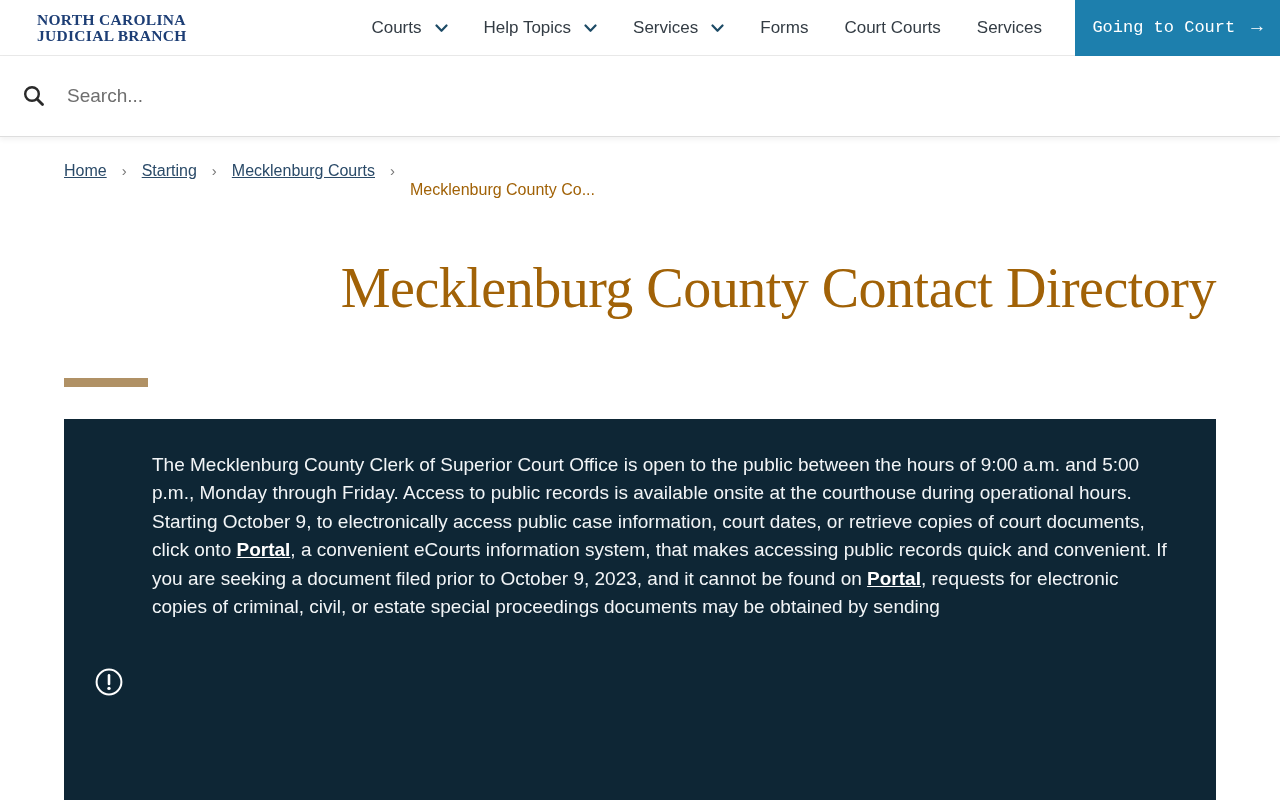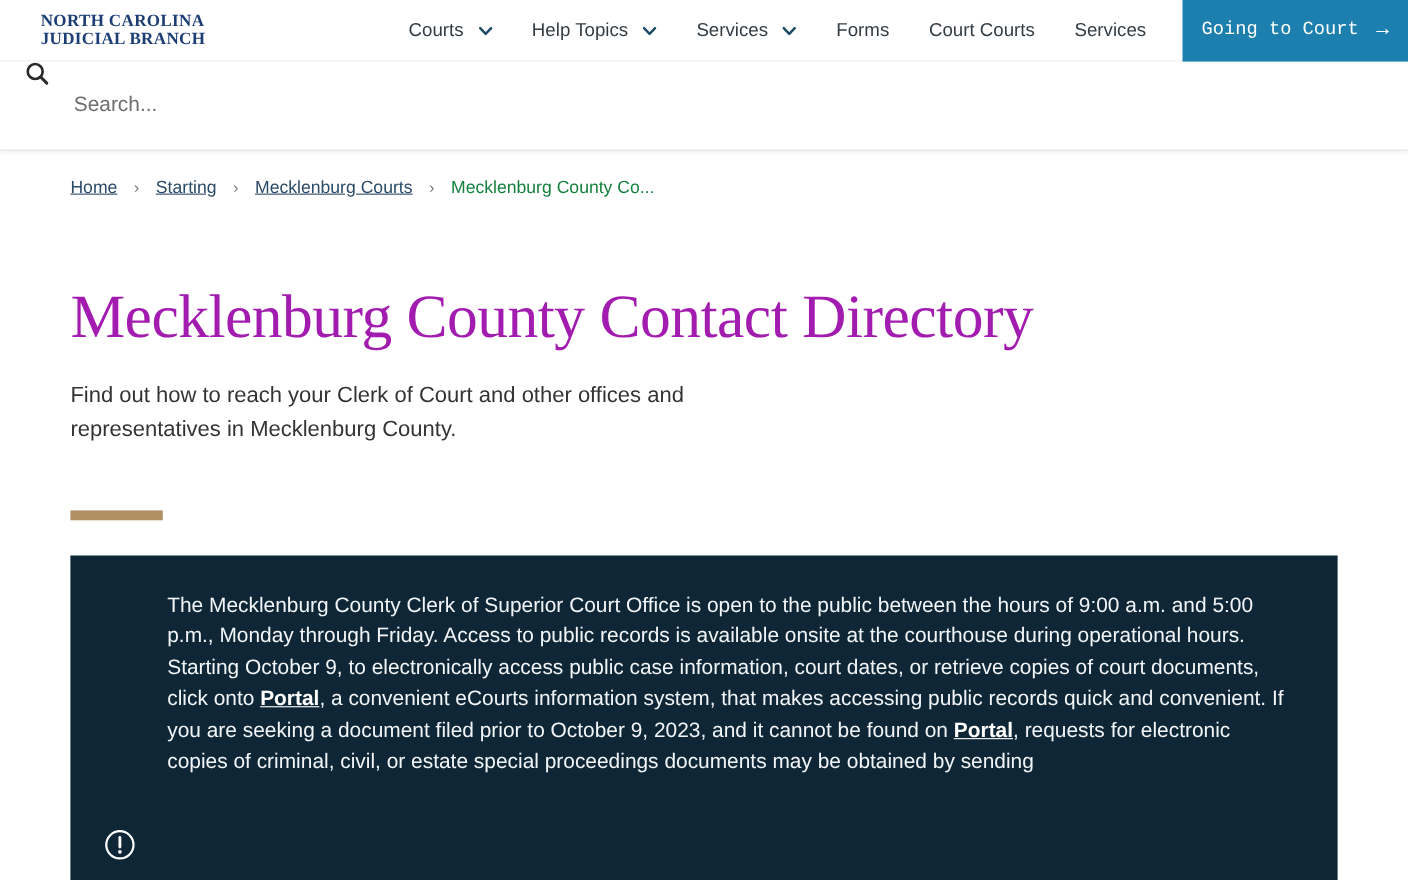--- a/index.html
+++ b/index.html
@@ -60,20 +60,21 @@
     flex: 0 0 auto;
     font-family: Liberation Mono, monospace;
   }
   .cta .arrow { font-size: 19px; line-height: 1; }
 
   
   .searchbar {
     height: 81px;
     background: #ffffff;
     display: flex;
+    align-items: center;
     border-bottom: 1px solid #dedede;
     box-shadow: 0 3px 5px rgba(0,0,0,0.05);
     position: relative;
     z-index: 2;
   }
   .searchbar .search-icon { margin-left: 23px; cursor: pointer; flex: 0 0 auto; }
   .search-input {
     border: none;
     outline: none;
     margin-left: 22px;
@@ -92,35 +93,36 @@
     margin-top: 25px;
     display: flex;
     align-items: flex-start;
     font-size: 16px;
   }
   .crumb-link {
     color: #2a4a68;
     text-decoration: underline;
     cursor: pointer;
   }
-  .crumb-current { color: #15803d; }
+  .crumb-current { color: #a16207; margin-top: 19px; }
   .crumb-sep {
     color: #777777;
     margin: 0 15px;
     font-size: 15px;
   }
 
   .page-title {
-    margin-top: 78px;
+    margin-top: 59px;
     font-family: "Liberation Serif", serif;
     font-weight: 500;
     font-size: 56px;
     letter-spacing: -0.5px;
-    color: #a21caf;
+    color: #a16207;
     line-height: 1.1;
+    text-align: right;
   }
   .page-subtitle {
     margin-top: 24px;
     font-size: 20px;
     line-height: 31px;
     color: #333333;
     max-width: 632px;
   }
 
   .gold-bar {
@@ -215,21 +217,20 @@
       <span class="crumb-sep">›</span>
       <a class="crumb-link">Starting</a>
       <span class="crumb-sep">›</span>
       <a class="crumb-link">Mecklenburg Courts</a>
       <span class="crumb-sep">›</span>
       <span class="crumb-current">Mecklenburg County Co...</span>
     </nav>
 
   <h1 class="page-title">Mecklenburg County Contact Directory</h1>
 
-  <p class="page-subtitle">Find out how to reach your Clerk of Court and other offices and representatives in Mecklenburg County.</p>
 
   <div class="gold-bar"></div>
 
   <section class="alert">
     <svg class="excl-icon" width="28" height="28" viewBox="0 0 28 28" fill="none">
       <circle cx="14" cy="14" r="12.4" stroke="#ffffff" stroke-width="2"></circle>
       <line x1="14" y1="7.4" x2="14" y2="16" stroke="#ffffff" stroke-width="2.6" stroke-linecap="round"></line>
       <circle cx="14" cy="20.4" r="1.7" fill="#ffffff"></circle>
     </svg>
     <div id="alert-content">

